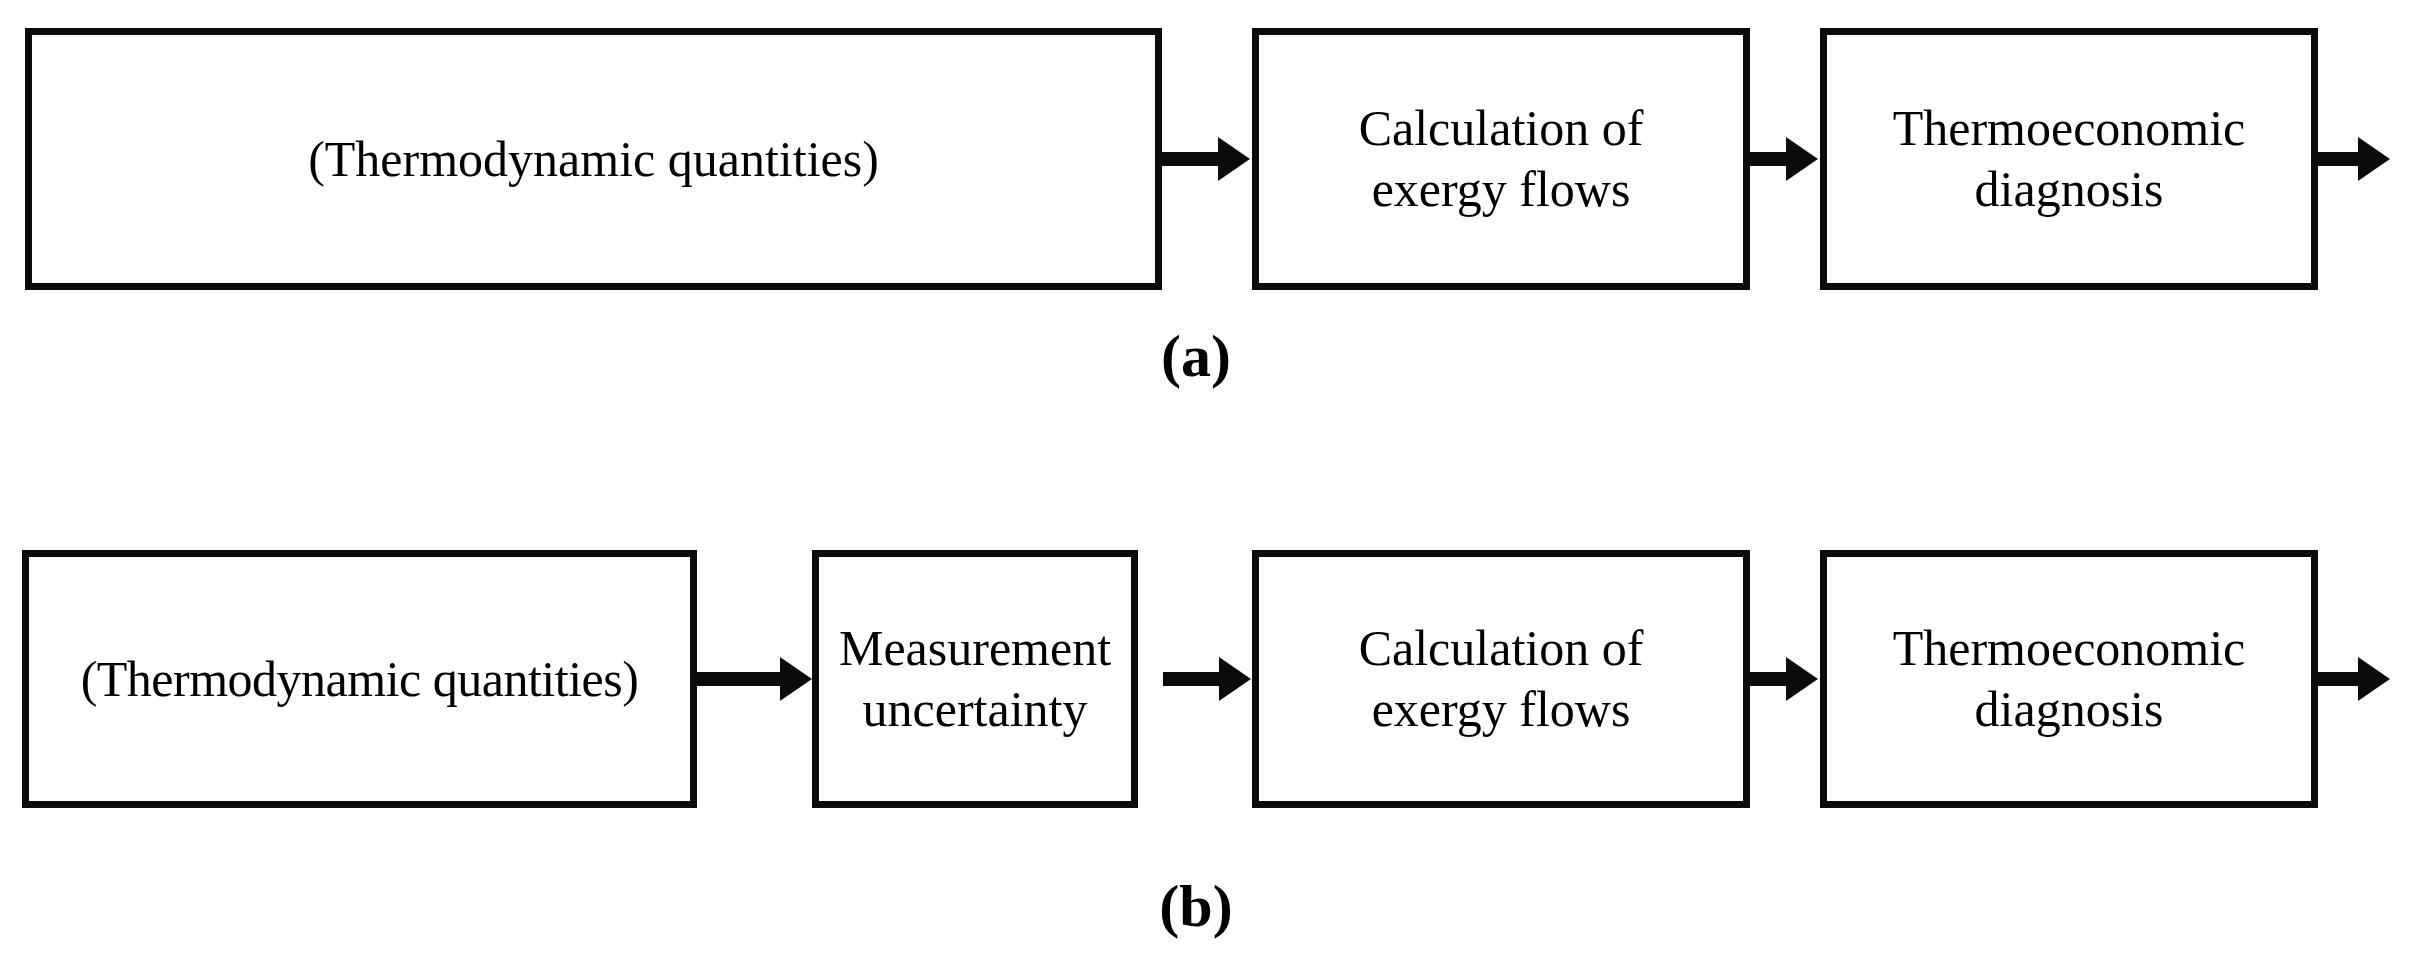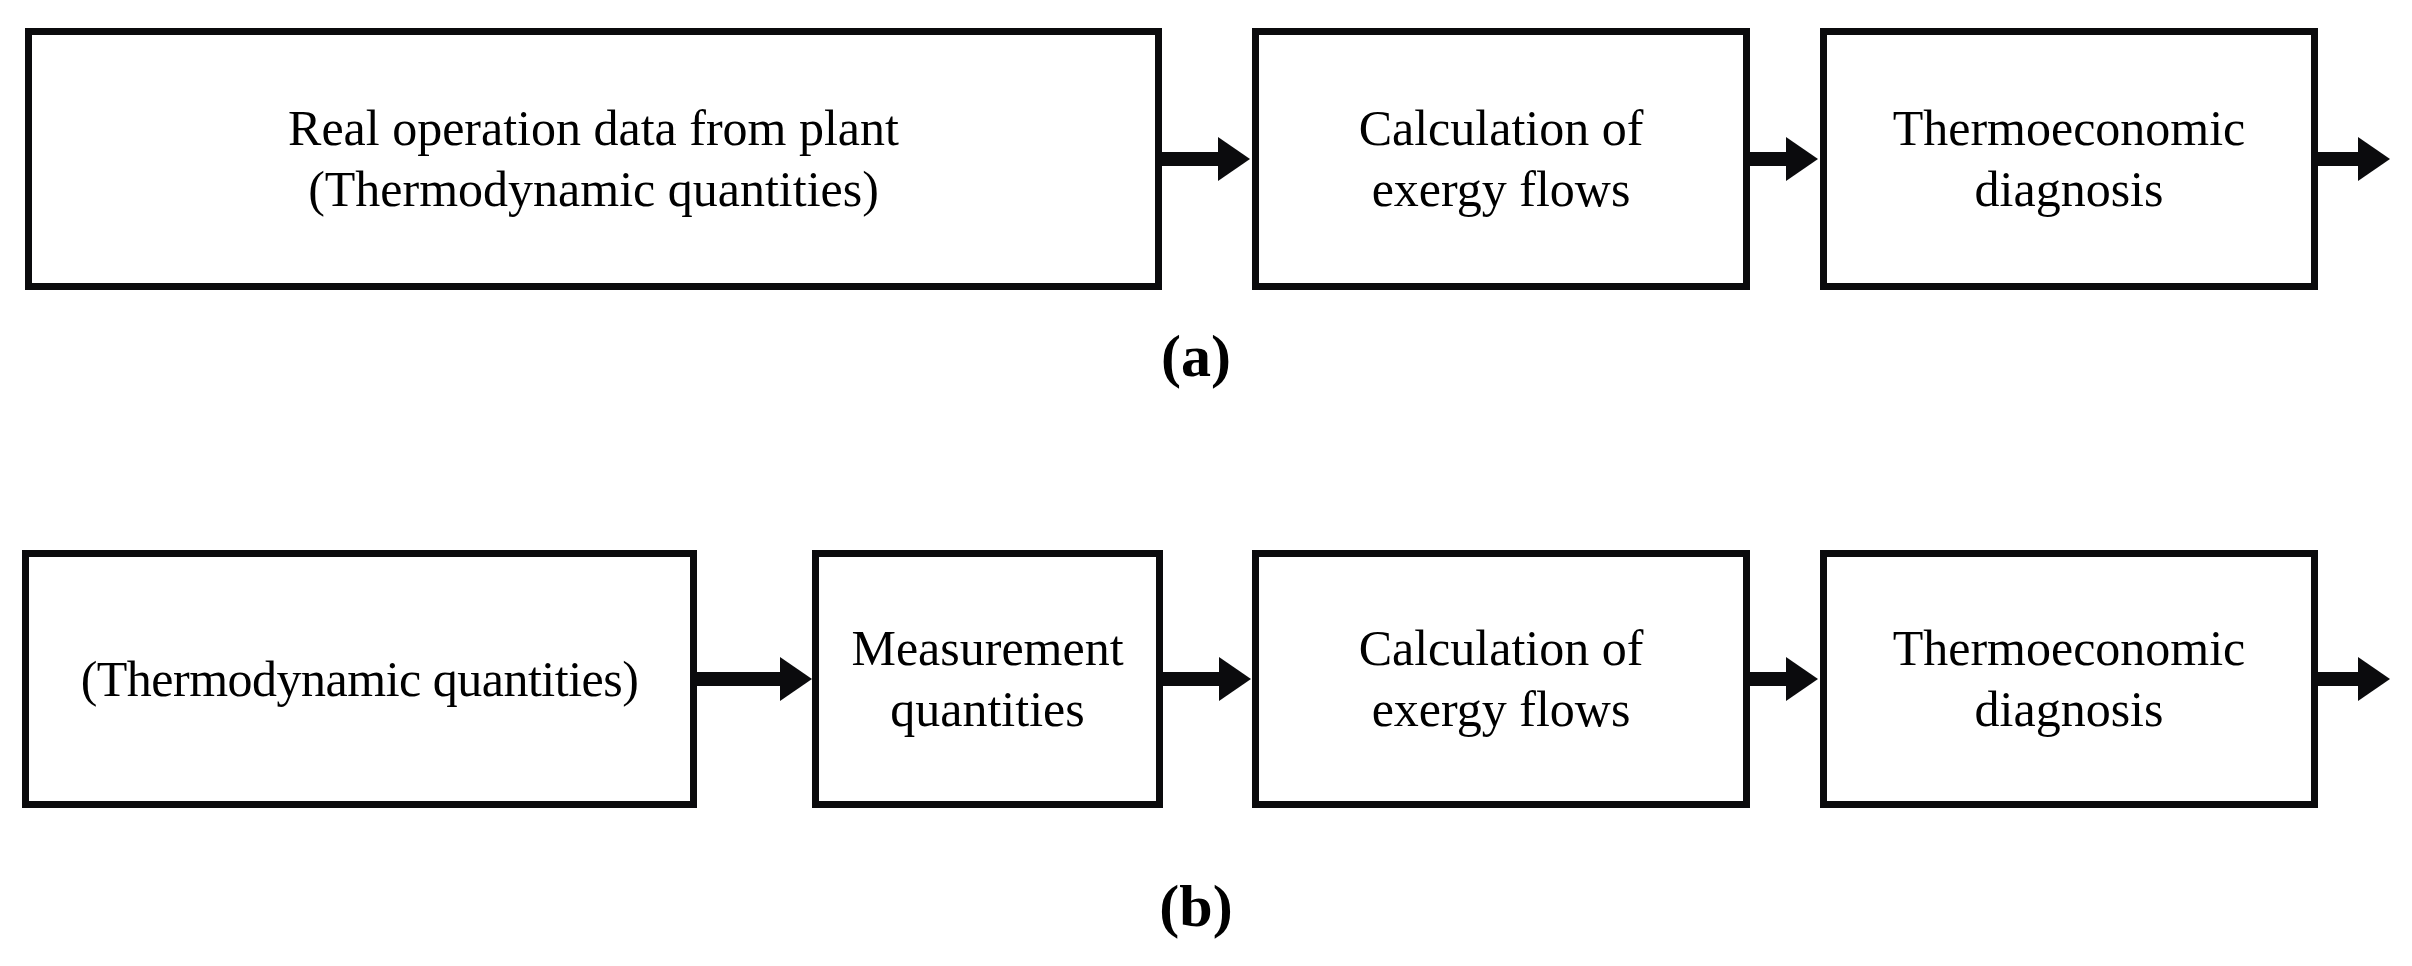--- a/index.html
+++ b/index.html
@@ -45,21 +45,21 @@
 
   
   .rowA { top: 28px; height: 262px; }
   .a-box1 { left: 25px;   width: 1137px; }
   .a-box2 { left: 1252px; width: 498px;  }
   .a-box3 { left: 1820px; width: 498px;  }
 
   
   .rowB { top: 550px; height: 258px; }
   .b-box1 { left: 22px;   width: 675px; }
-  .b-box2 { left: 812px;  width: 351px; align-items: flex-end; }
+  .b-box2 { left: 812px;  width: 326px; align-items: flex-end; }
   .b-box3 { left: 1252px; width: 498px; }
   .b-box4 { left: 1820px; width: 498px; }
 
   
   .b-box1 .line.wide { letter-spacing: -0.5px; }
 
   
   .arrow {
     position: absolute;
     height: 14px;
@@ -99,21 +99,20 @@
   }
   .caption-a { top: 322px; }
   .caption-b { top: 872px; }
 </style>
 </head>
 <body>
 
 <div class="canvas">
 
   <div class="box rowA a-box1">
-    <span class="line">Real operation data from plant</span>
     <span class="line">(Thermodynamic quantities)</span>
   </div>
 
   <div class="arrow a-arrow1"></div>
 
   <div class="box rowA a-box2">
     <span class="line">Calculation of</span>
     <span class="line">exergy flows</span>
   </div>
 
@@ -129,21 +128,21 @@
   <div class="caption caption-a">(a)</div>
 
   <div class="box rowB b-box1">
     <span class="line wide">(Thermodynamic quantities)</span>
   </div>
 
   <div class="arrow b-arrow1"></div>
 
   <div class="box rowB b-box2">
     <span class="line">Measurement</span>
-    <span class="line">quantities</span>
+    <span class="line">uncertainty</span>
   </div>
 
   <div class="arrow b-arrow2"></div>
 
   <div class="box rowB b-box3">
     <span class="line">Calculation of</span>
     <span class="line">exergy flows</span>
   </div>
 
   <div class="arrow b-arrow3"></div>

